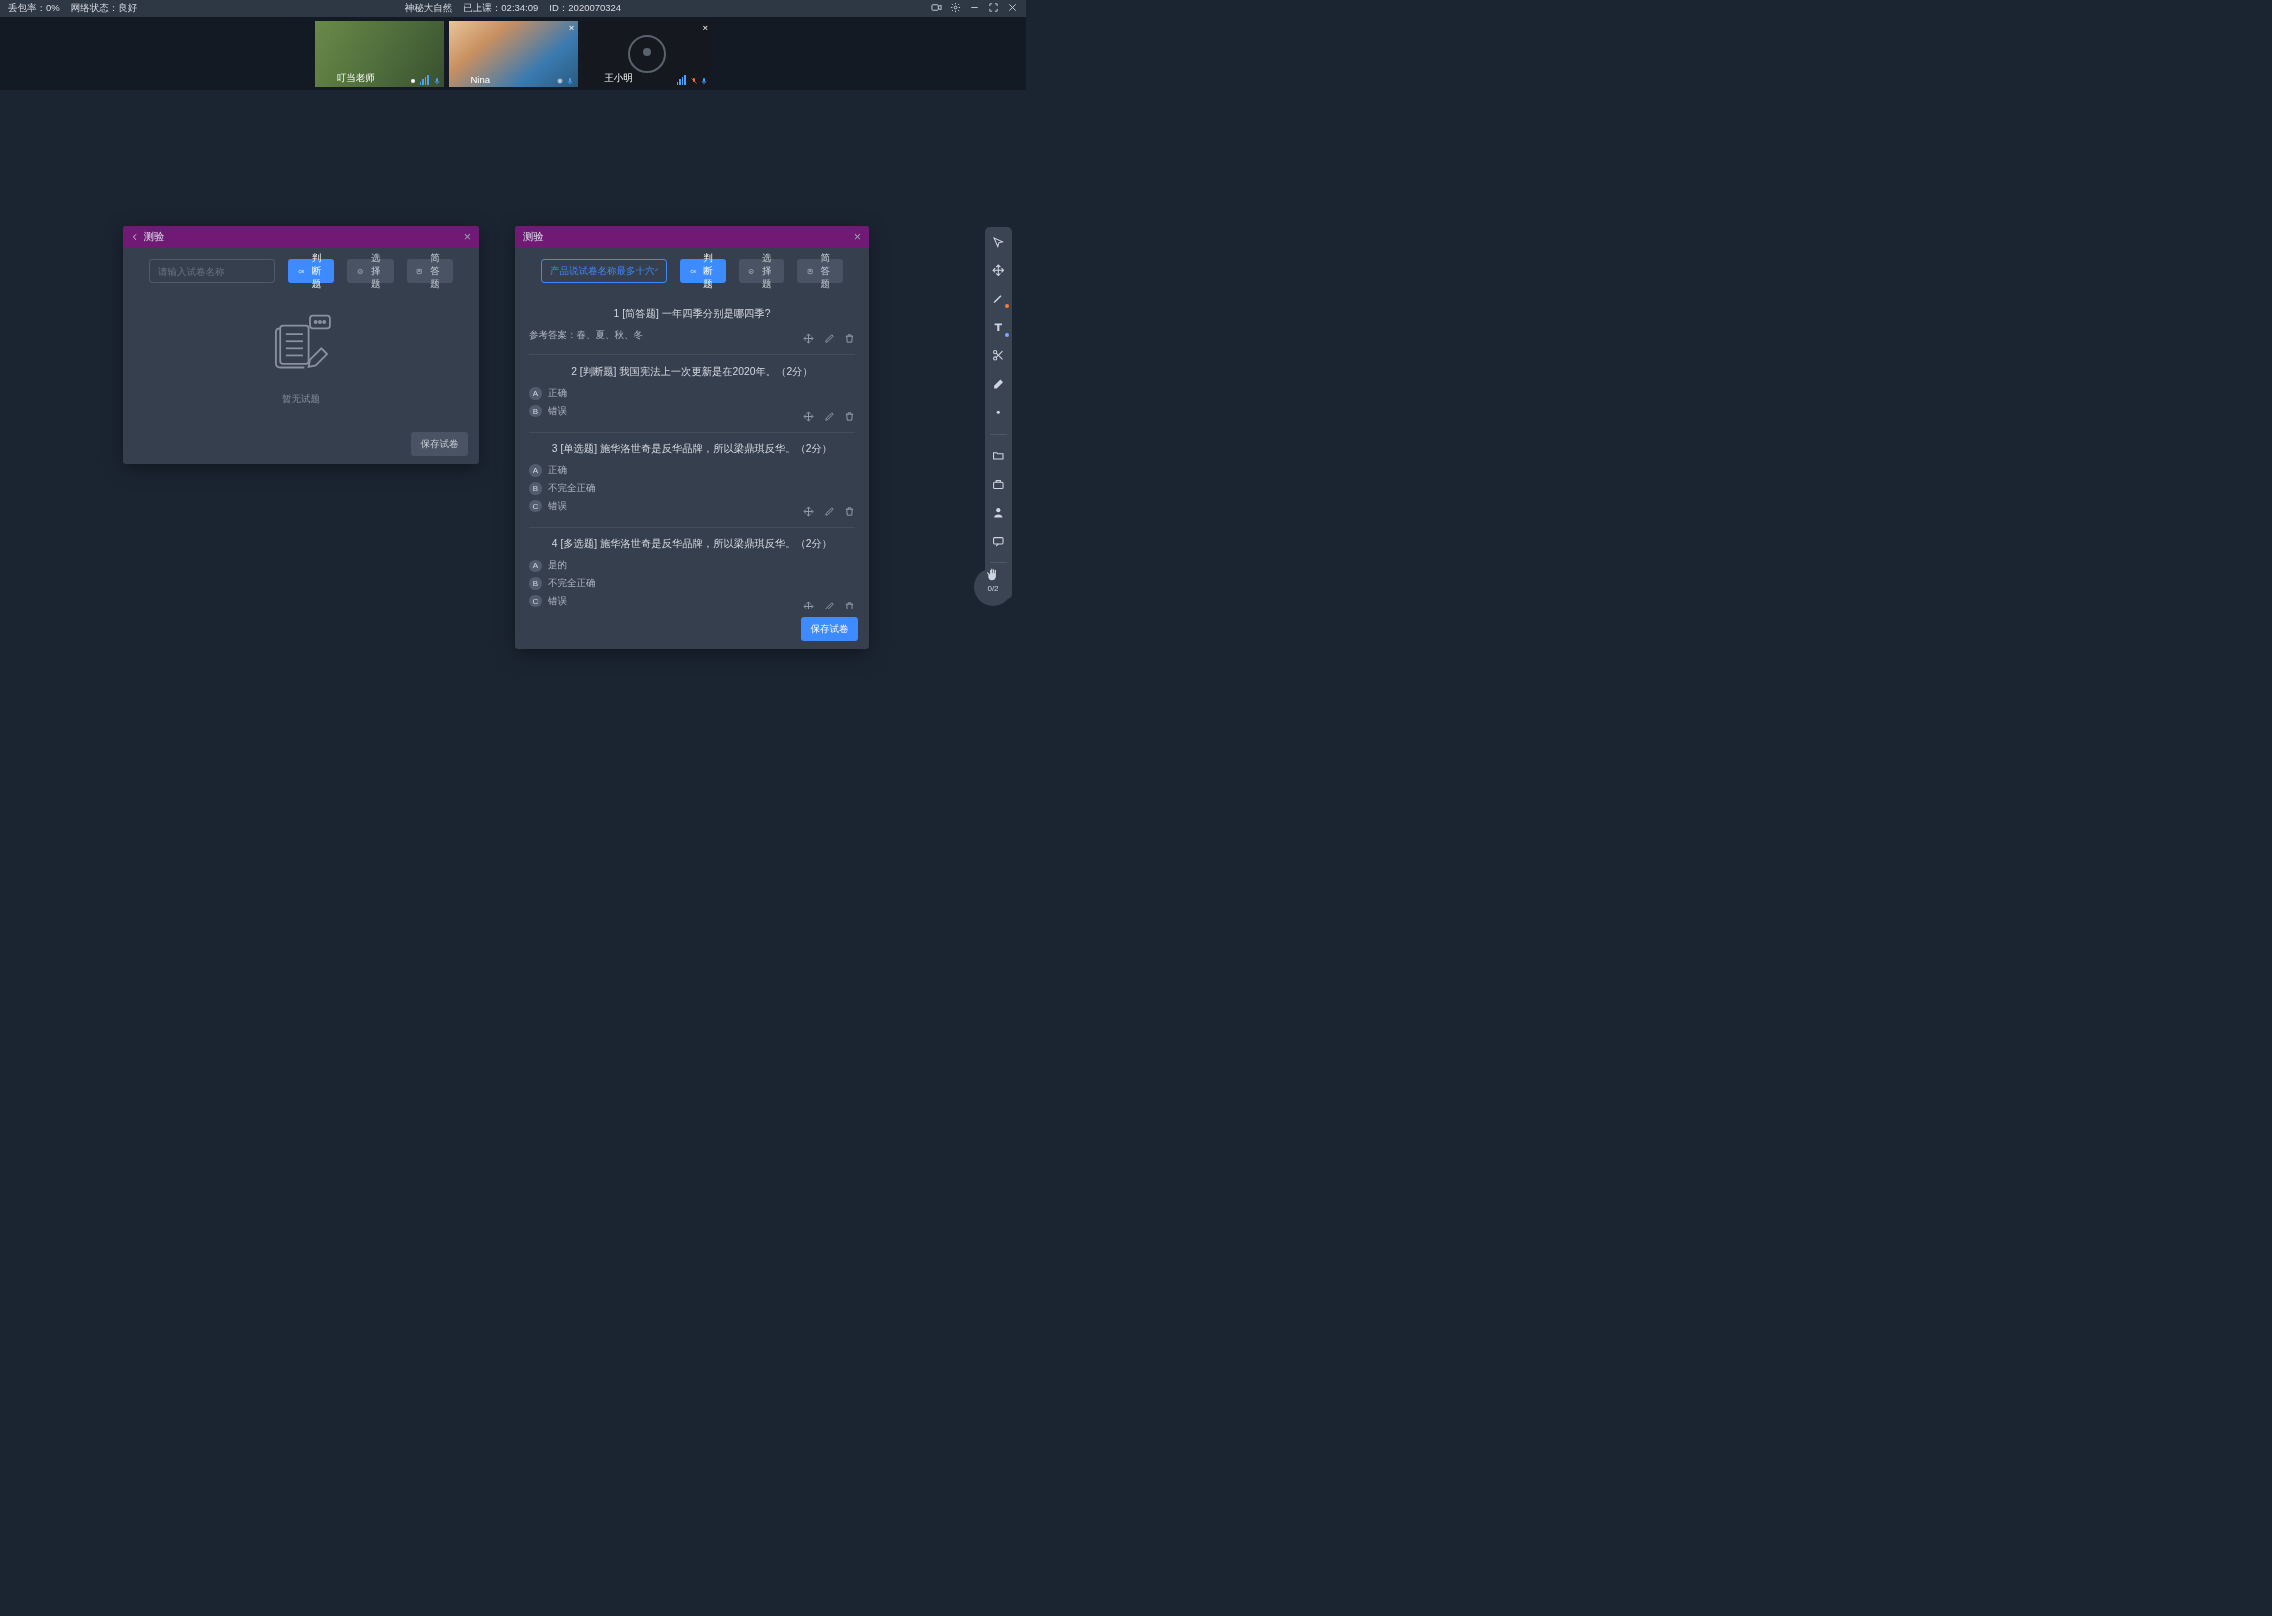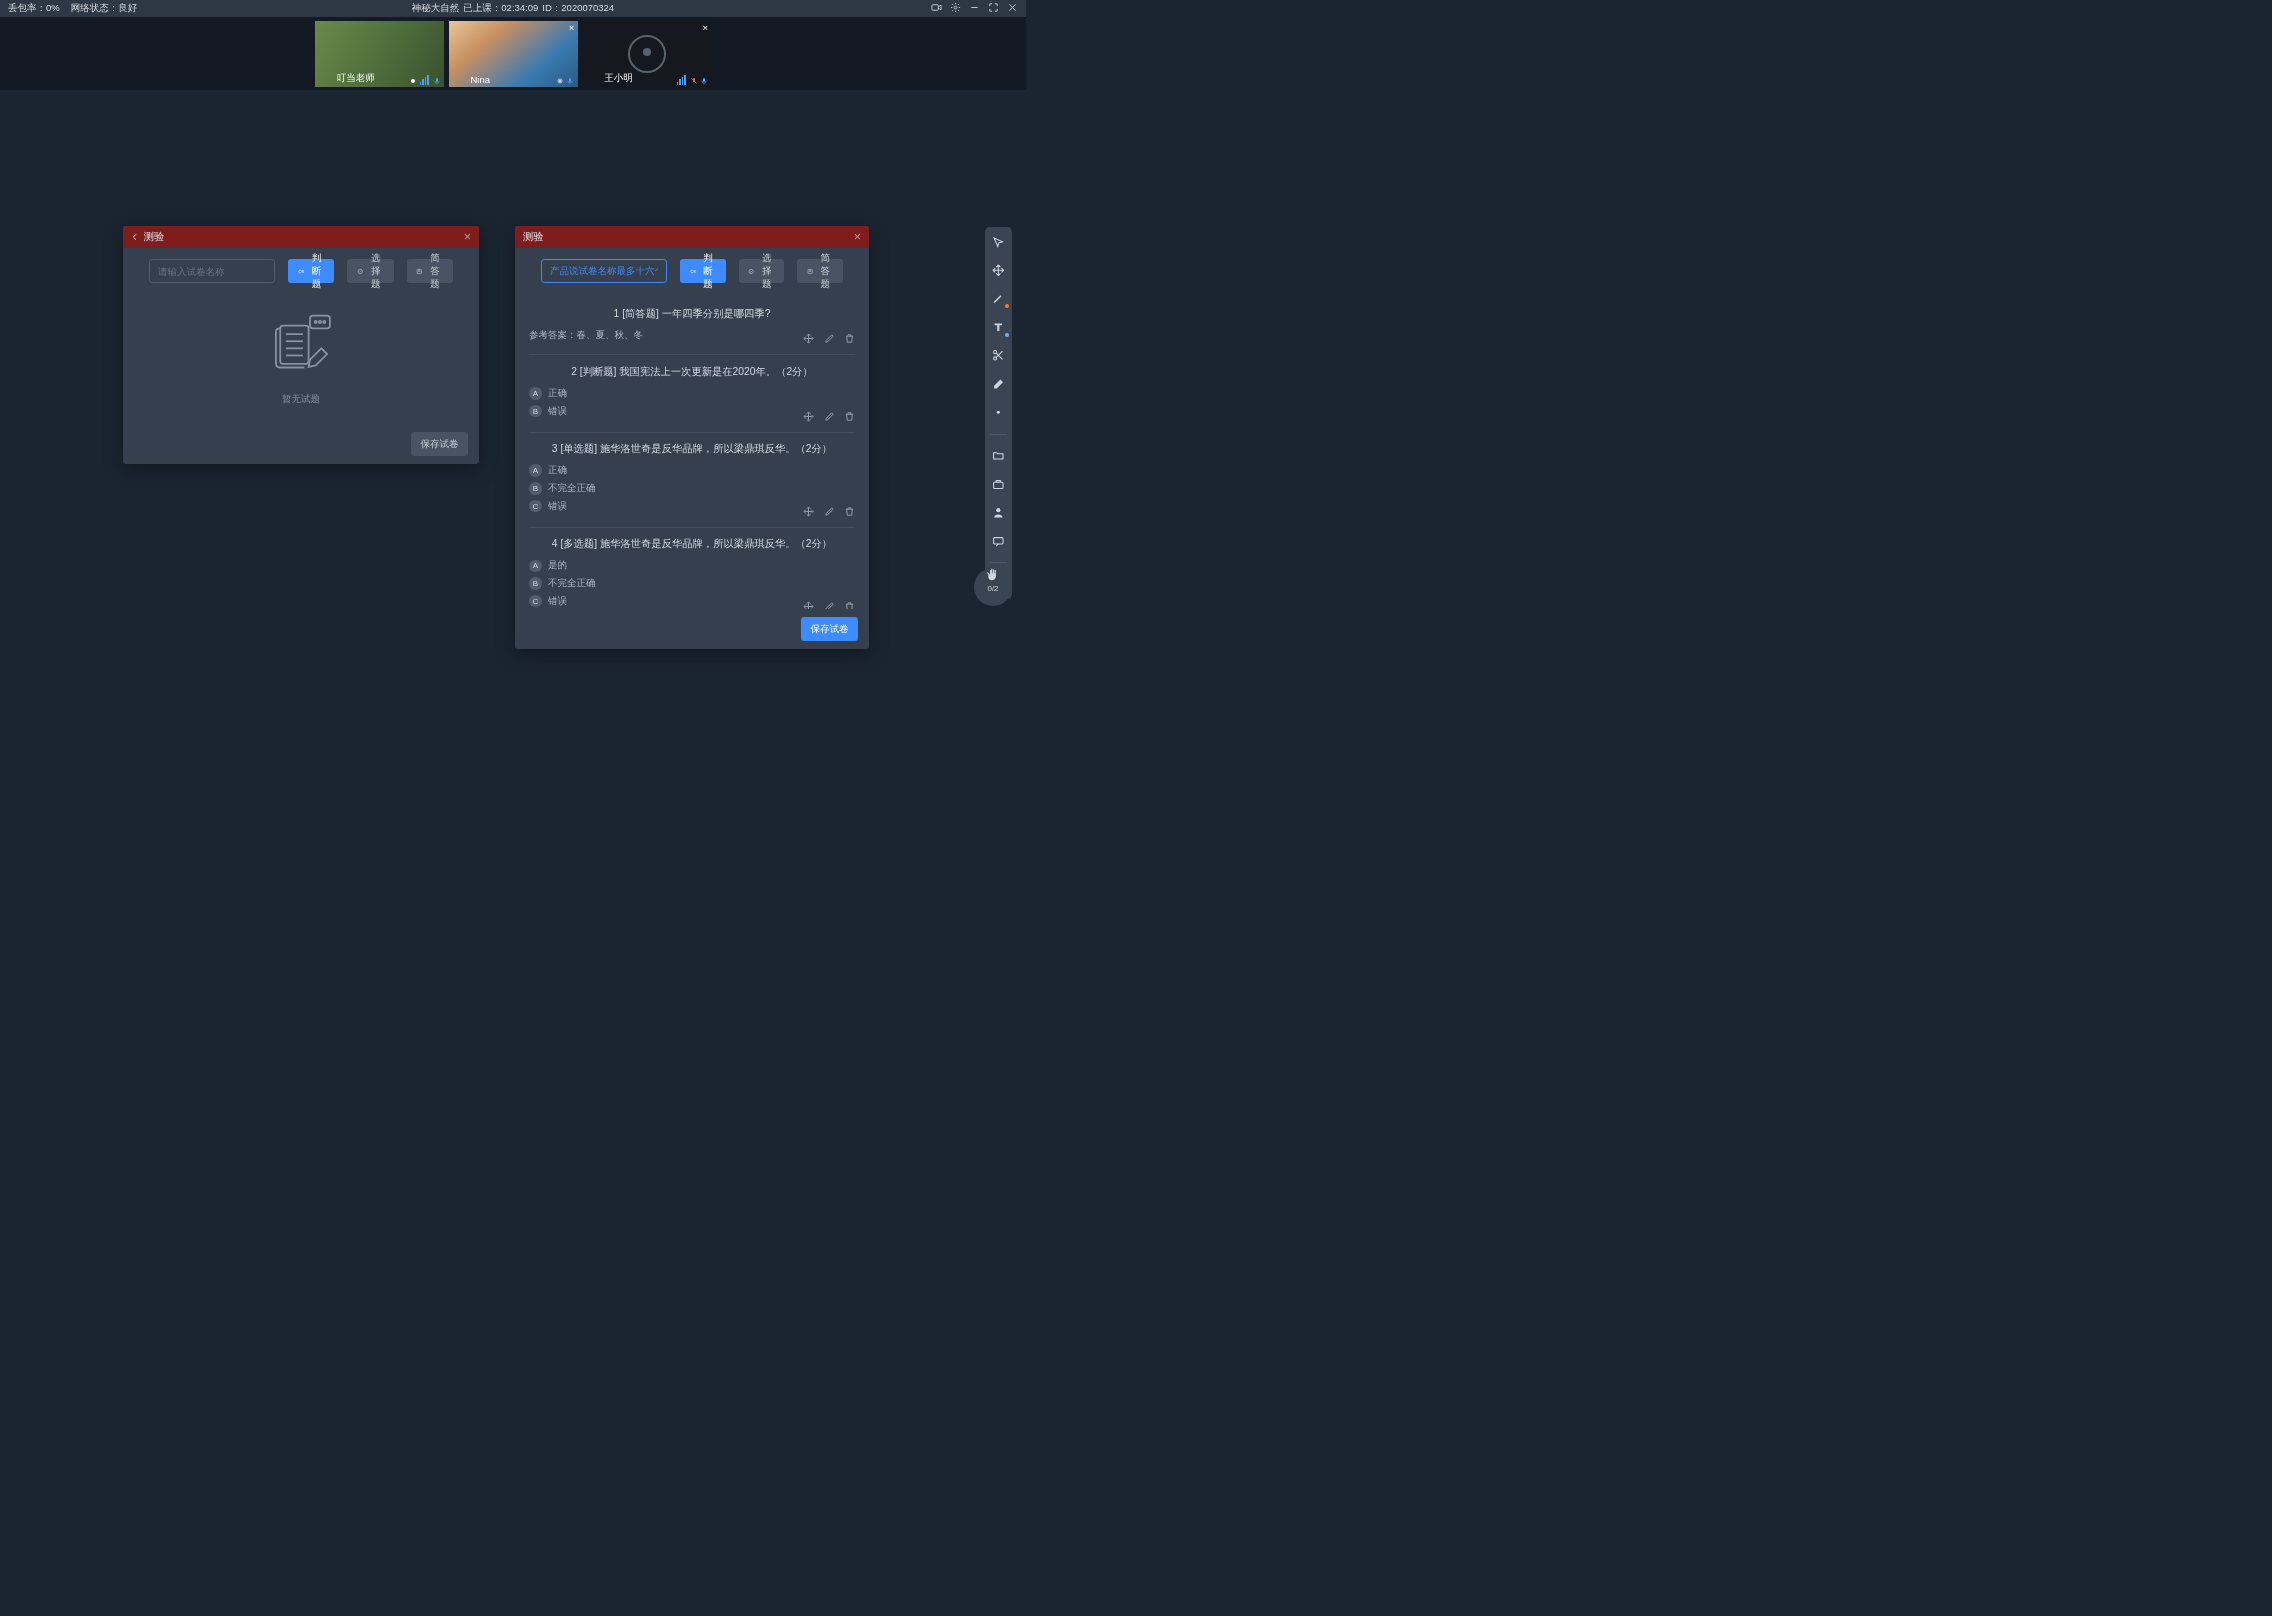--- a/index.html
+++ b/index.html
@@ -24,21 +24,21 @@
   font-size: 9.5px;
   color: #d8dde3;
   position: relative;
 }
 .top-left { display: flex; gap: 11px; align-items: center; }
 .top-center {
   position: absolute;
   left: 50%;
   transform: translateX(-50%);
   display: flex;
-  gap: 4px;
+  gap: 11px;
 }
 .top-right {
   margin-left: auto;
   display: flex;
   gap: 8px;
   align-items: center;
 }
 .top-right svg { cursor: pointer; }
 
 
@@ -78,21 +78,21 @@
   position: absolute;
   background: #363f4d;
   border-radius: 3.2px;
   box-shadow: 0 4.7px 19px rgba(0,0,0,.4);
 }
 .panel-left { left: 123px; top: 226px; width: 356px; height: 238px; }
 .panel-right { left: 515px; top: 226px; width: 354px; height: 423px; display:flex; flex-direction:column;}
 
 .panel-header {
   height: 22px;
-  background: #7f1d1d;
+  background: #701a75;
   display: flex;
   align-items: center;
   padding: 0 8px;
   font-size: 10.3px;
   border-radius: 3.2px 3.2px 0 0;
 }
 .panel-header .back { margin-right: 4.7px; cursor:pointer; }
 .panel-header .close { margin-left: auto; cursor:pointer; color:#9aa3b0; font-size:12.6px;}
 .panel-title { color:#dbe0e7; }
 

